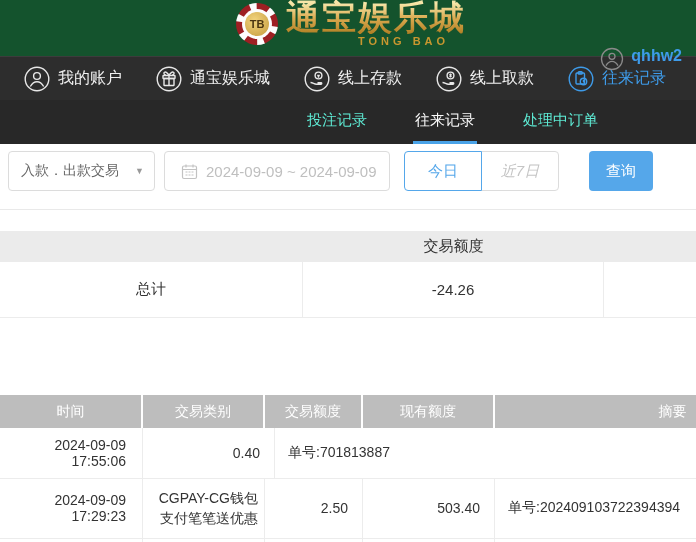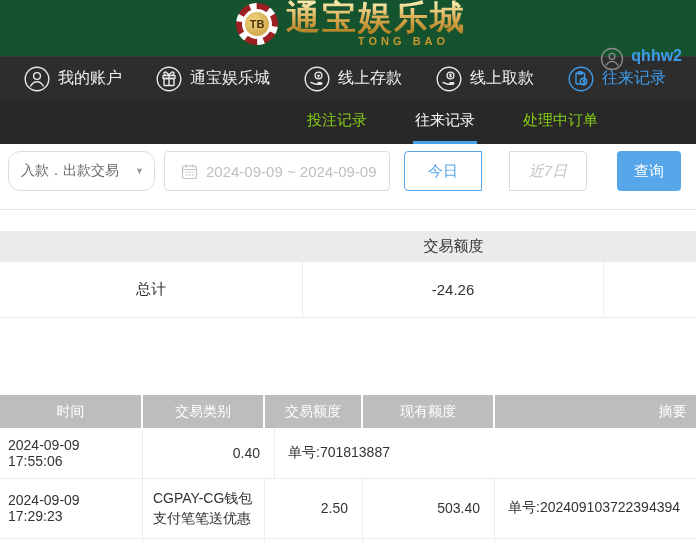--- a/index.html
+++ b/index.html
@@ -32,35 +32,35 @@
     display:flex; align-items:center; gap:34px; padding-left:24px; white-space:nowrap; }
   .nav-item { display:flex; align-items:center; gap:8px; color:#f0f0f0;
     font-size:16px; cursor:pointer; flex:none; }
   .nav-item .nicon { display:flex; color:#e8e8e8; }
   .nav-item.active { color:#3e9be9; }
   .nav-item.active .nicon { color:#3e9be9; }
 
   
   .sub-tabs { height:44px; background:#282828; display:flex; align-items:stretch;
     justify-content:flex-end; gap:44px; padding-right:96px; }
-  .tab { display:flex; align-items:center; font-size:15px; color:#84cc16;
+  .tab { display:flex; align-items:center; font-size:15px; color:#5eead4;
     border-bottom:3px solid transparent; padding:0 2px; cursor:pointer; }
   .tab.active { color:#fafafa; border-bottom-color:#4aa3e8; }
 
   
   .filter-row { display:flex; align-items:center; margin:7px 0 0 8px; white-space:nowrap; }
-  .select-box { width:147px; height:40px; border:1px solid #dcdcdc; border-radius:12px;
+  .select-box { width:147px; height:40px; border:1px solid #dcdcdc; border-radius:4px;
     display:flex; align-items:center; padding:0 10px 0 12px; color:#666; font-size:14px;
     background:#fff; cursor:pointer; }
   .select-box .caret { margin-left:auto; color:#999; font-size:9px; }
   .date-box { width:226px; height:40px; border:1px solid #dcdcdc; border-radius:4px;
     display:flex; align-items:center; gap:8px; padding:0 16px; margin-left:9px;
     color:#bfbfbf; font-size:15px; background:#fff; cursor:pointer; }
   .date-box .cal { color:#c2c2c2; display:flex; }
-  .quick-group { display:flex; margin-left:14px;gap:28px; }
+  .quick-group { display:flex; margin-left:14px; }
   .quick-btn { width:78px; height:40px; background:#fff; border:1px solid #dcdcdc;
     color:#c4c4c4; font-size:15px; display:flex; align-items:center; justify-content:center;
     cursor:pointer; margin-left:-1px; }
   .quick-btn:first-child { border-radius:4px 0 0 4px; margin-left:0; }
   .quick-btn:last-child { border-radius:0 4px 4px 0;font-style:italic; }
   .quick-btn.active { border-color:#55a7ea; color:#55a7ea; position:relative; z-index:2; }
   .search-btn { width:64px; height:40px; margin-left:30px; background:#55a7ea;
     color:#fff; font-size:15px; border:none; border-radius:4px;
     display:flex; align-items:center; justify-content:center; cursor:pointer; flex:none; }
 
@@ -80,21 +80,21 @@
   
   .tx-table { width:850px; margin-top:77px; font-size:14px; color:#333; }
   .tx-head { height:33px; background:#bdbdbd; color:#fff; display:flex;
     align-items:stretch; font-size:14px; }
   .tx-head .cell { display:flex; align-items:center; justify-content:center;
     border-right:2px solid #fff; }
   .tx-head .cell:last-child { border-right:none; }
   .tx-row { display:flex; align-items:stretch; border-bottom:1px solid #ececec;
     background:#fff; }
   .tx-row .cell { display:flex; align-items:center; border-right:1px solid #ececec;
-    padding:9px 16px; min-height:40px; }
+    padding:9px 16px; min-height:40px;text-align:right; }
   .tx-row .cell:last-child { border-right:none; }
   .c-time { width:143px; padding-left:8px !important; }
   .c-type { width:122px; padding-left:10px !important; padding-right:6px !important;
     line-height:1.45; }
   .c-amt  { width:98px;  justify-content:flex-end; padding-right:14px !important; }
   .c-bal  { width:132px; justify-content:flex-end; padding-right:14px !important; }
   .c-sum  { width:355px; padding-left:13px !important; }
 
   svg { display:block; }
 </style>

